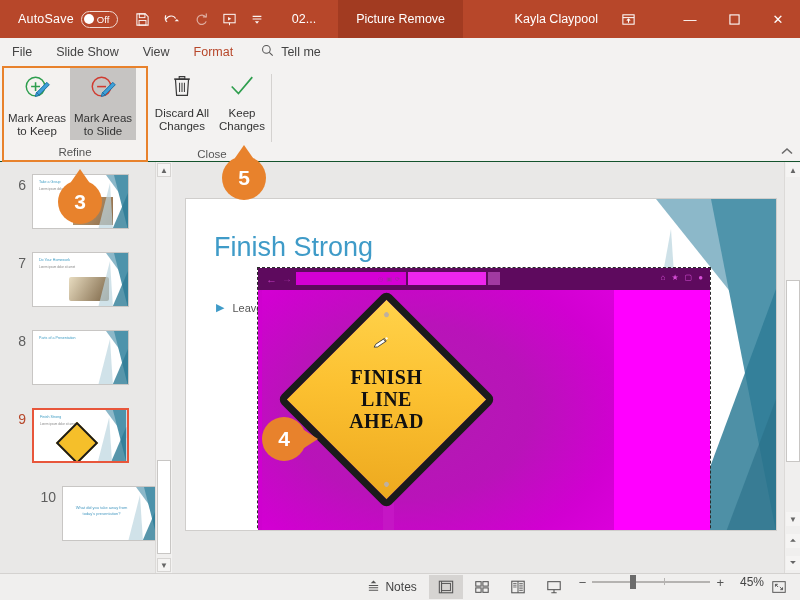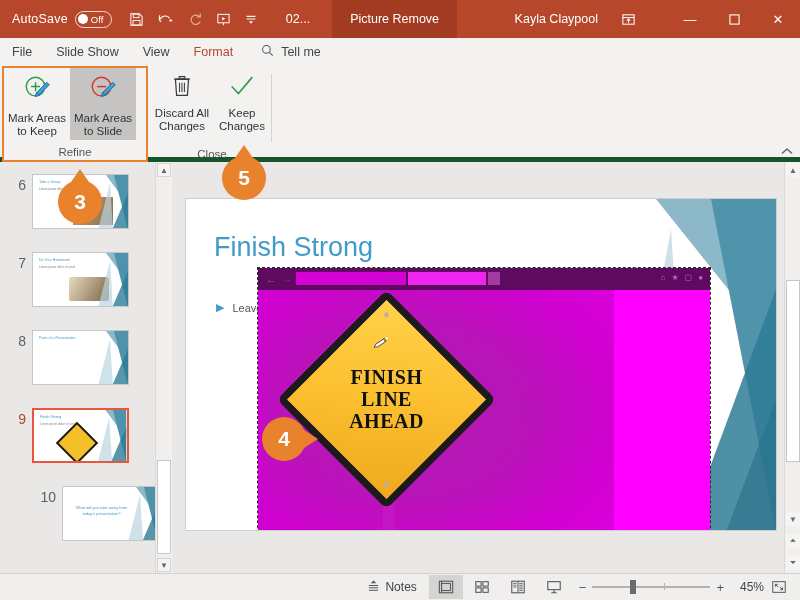--- a/index.html
+++ b/index.html
@@ -9,21 +9,21 @@
     background:#ffffff;
     -webkit-font-smoothing: antialiased;
   }
   .app { position:relative; width:800px; height:600px; background:#f3f2f1; }
 
   
   .titlebar {
     position:absolute; left:0; top:0; width:800px; height:38px;
     background:#b7472a; display:flex; align-items:center;
   }
-  .autosave-wrap { display:flex; align-items:center; margin-left:12px; gap:7px; }
+  .autosave-wrap { display:flex; align-items:center; margin-left:18px; gap:7px; }
   .autosave-label { color:#fff; font-size:12.5px; letter-spacing:.2px; }
   .toggle {
     width:37px; height:17px; border-radius:9px; border:1.4px solid #f0d9d2;
     display:flex; align-items:center; padding:0 2px; gap:3px;
   }
   .toggle .knob { width:10px; height:10px; border-radius:50%; background:#fff; }
   .toggle .state { color:#fff; font-size:9.5px; }
   .tb-icons { display:flex; align-items:center; gap:13px; margin-left:17px; }
   .tb-ic { color:#fff; opacity:.95; display:flex; align-items:center; justify-content:center; }
   .tb-ic.faded { opacity:.55; }
@@ -57,21 +57,21 @@
   .tellme { display:flex; align-items:center; gap:7px; margin-left:16px; color:#444; font-size:12.5px; }
   .ribbon-right { margin-left:auto; display:flex; align-items:center; gap:6px; padding-right:8px; }
   .rbtn {
     height:21px; padding:0 9px; border:1px solid #d6d4d2; background:#fff;
     display:flex; align-items:center; gap:5px; color:#b7472a; font-size:12px; font-weight:bold;
   }
 
   
   .ribbon-body {
     position:absolute; left:0; top:66px; width:800px; height:96px;
-    background:#f3f2f1; border-bottom:5px solid #14532d;
+    background:#f3f2f1; border-bottom:1px solid #14532d;
   }
   .rgroup { position:absolute; top:0; height:96px; }
   .rgroup .gbody { display:flex; height:72px; }
   .gname {
     position:absolute; bottom:2px; left:0; right:0; text-align:center;
     font-size:11.5px; color:#555;
   }
   .bigbtn {
     width:66px; display:flex; flex-direction:column; align-items:center;
     padding-top:6px; gap:3px;
@@ -199,21 +199,21 @@
     position:absolute; left:1px; width:14px; height:14px; background:#f5f4f3;
     display:flex; align-items:center; justify-content:center; font-size:8px; color:#666;
   }
   .vsthumb { position:absolute; left:1px; width:14px; background:#fff; border:1px solid #c8c6c4; }
 
   
   .statusbar {
     position:absolute; left:0; bottom:0; width:800px; height:27px;
     background:#f0efee; border-top:1px solid #d4d2d0; display:flex; align-items:center;
   }
-  .sb-right { margin-left:auto; display:flex; align-items:center; padding-right:8px; gap:2px; }
+  .sb-right { margin-left:auto; display:flex; align-items:flex-start; padding-right:8px; gap:2px; }
   .notes-btn { display:flex; align-items:center; gap:5px; font-size:12px; color:#444; padding:0 10px; height:24px; }
   .viewbtn {
     width:34px; height:24px; display:flex; align-items:center; justify-content:center;
     color:#555;
   }
   .viewbtn.active { background:#d6d4d2; }
   .zoomwrap { display:flex; align-items:center; gap:6px; margin-left:6px; }
   .zoomtrack { width:118px; height:2px; background:#b5b3b1; position:relative; }
   .zoomthumb { position:absolute; left:38px; top:-6px; width:6px; height:14px; background:#6b6b6b; }
   .zoomtick { position:absolute; left:72px; top:-3px; width:1px; height:7px; background:#b5b3b1; }

